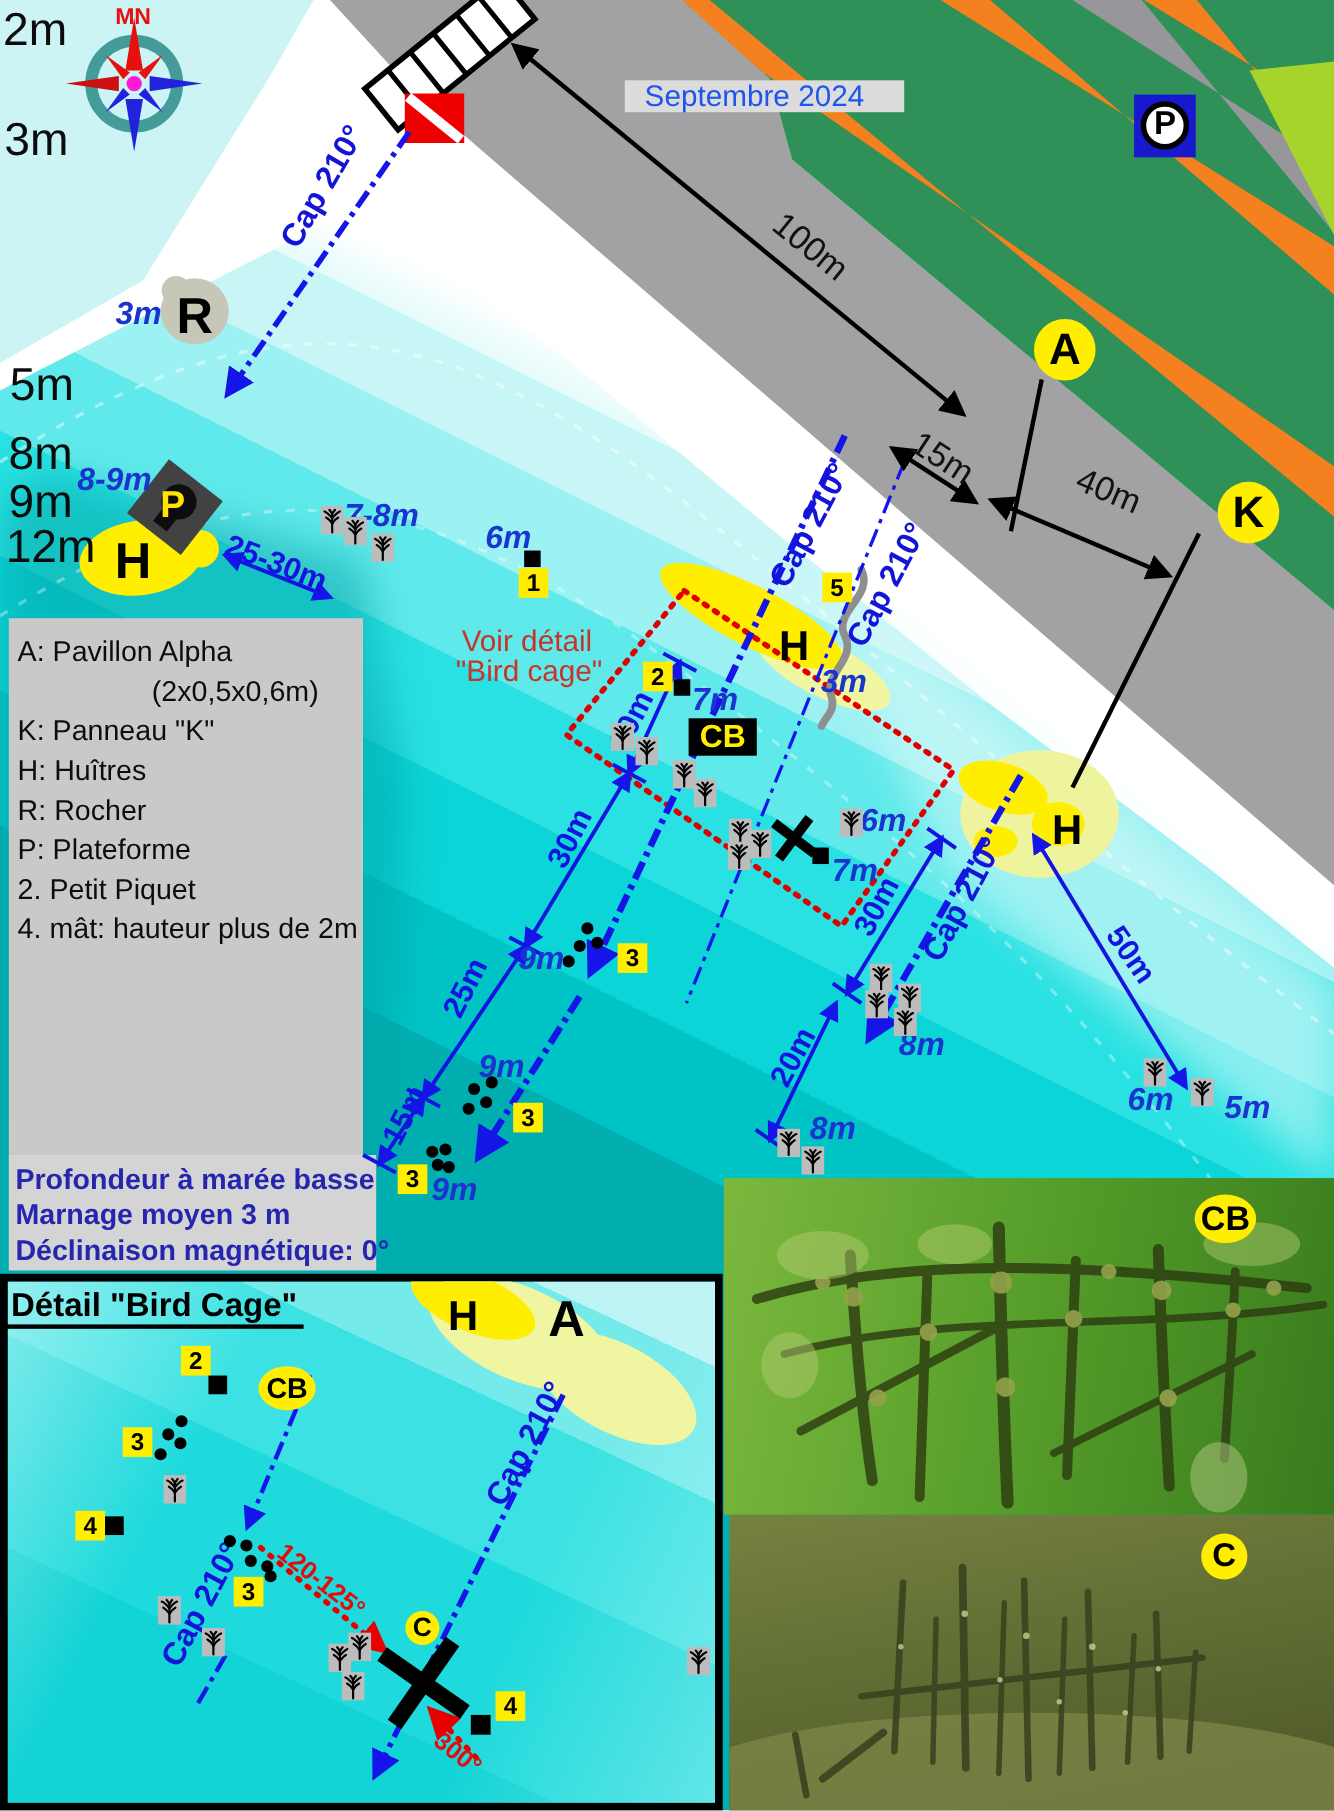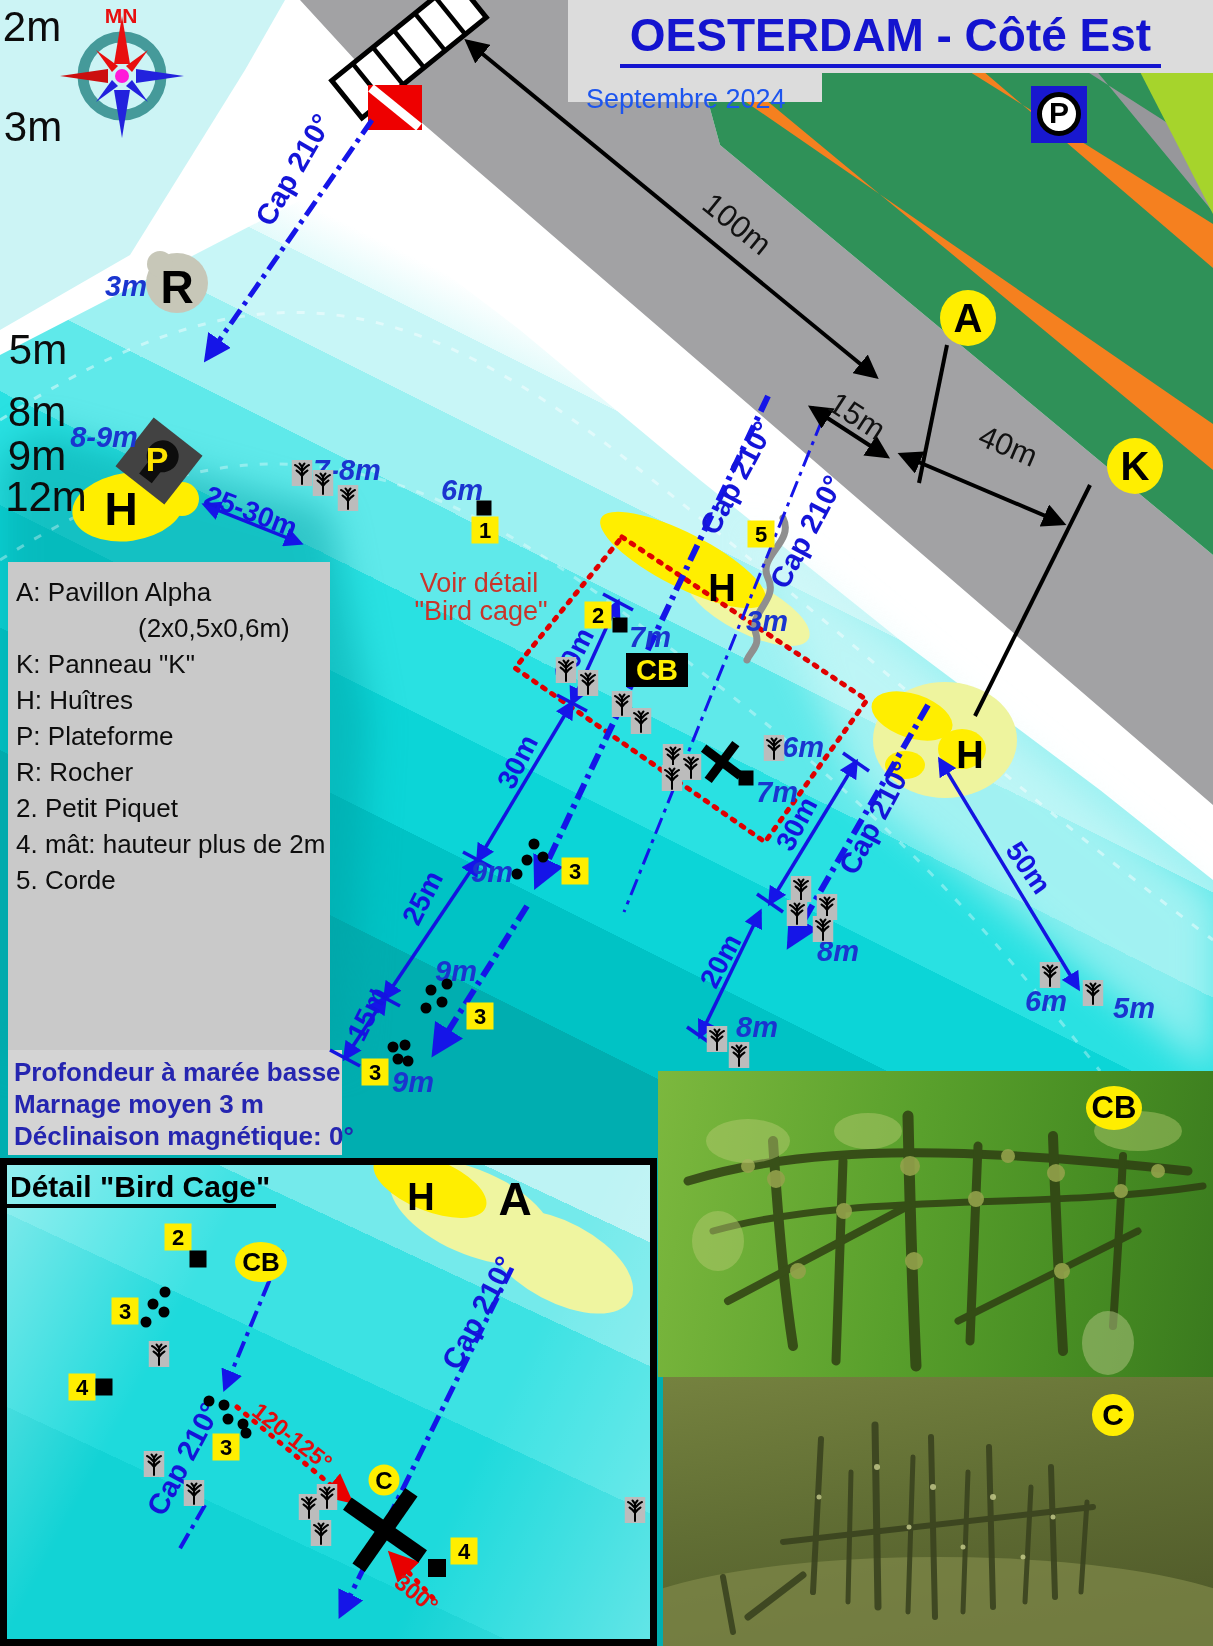--- a/index.html
+++ b/index.html
@@ -3,21 +3,21 @@
 <meta charset="utf-8">
 <style>
   html,body{margin:0;padding:0;background:#fff;}
   #stage{position:relative;width:1213px;height:1646px;overflow:hidden;font-family:"Liberation Sans",sans-serif;}
   #terrain,#geo{position:absolute;left:0;top:0;z-index:0;pointer-events:none;}
   #geo{z-index:3;}
   .box{position:absolute;box-sizing:border-box;z-index:2;}
   #title-box{left:568px;top:0;width:645px;height:73px;background:#dcdcdc;text-align:center;}
   #title-box span{display:inline-block;margin-top:8px;font-size:46px;font-weight:bold;color:#1414cf;border-bottom:4px solid #1414cf;padding:0 10px 2px 10px;white-space:nowrap;}
   #subtitle-box{left:568px;top:73px;width:254px;height:29px;background:#dcdcdc;}
-  #subtitle-box span{display:inline-block;margin:12px 0 0 18px;font-size:27px;color:#1d55ee;line-height:29px;white-space:nowrap;}
+  #subtitle-box span{display:inline-block;margin:0 0 0 18px;font-size:27px;color:#1d55ee;line-height:29px;white-space:nowrap;}
   #legend-box{left:8px;top:562px;width:322px;height:488px;background:#c9c9c9;padding:12px 0 0 8px;}
   .leg-item{font-size:26px;color:#0d0d0d;line-height:36px;white-space:nowrap;}
   .leg-item.indent{padding-left:122px;}
   #notes-box{left:8px;top:1050px;width:334px;height:105px;background:#d4d4d4;padding:6px 0 0 6px;}
   .note-line{font-size:26px;color:#2525b0;line-height:32px;font-weight:bold;white-space:nowrap;}
   #inset{left:0;top:1158px;width:657px;height:488px;border:7px solid #000;
     background:
      linear-gradient(118deg, rgba(255,255,255,.45), rgba(255,255,255,0) 28%),
      linear-gradient(295deg, rgba(255,255,255,.30), rgba(255,255,255,0) 30%),
      linear-gradient(205deg,#bdf3f4 0%,#bdf3f4 10%,#74eaeb 10%,#74eaeb 26%,#3ce2e3 26%,#3ce2e3 45%,#1edadc 45%,#1edadc 70%,#12d3d5 70%);}
@@ -153,37 +153,33 @@
       <line x1="27" y1="-24" x2="27" y2="24" stroke="#000" stroke-width="4.5"></line>
       <line x1="53" y1="-24" x2="53" y2="24" stroke="#000" stroke-width="4.5"></line>
     </g>
 
     <g>
       <rect x="368" y="85" width="54" height="45" fill="#ee0000"></rect>
       <line x1="371" y1="88" x2="419" y2="127" stroke="#ffffff" stroke-width="9"></line>
     </g>
   </svg>
 
-  <div id="title-box" class="box">
-    <span>OESTERDAM - Côté Est</span>
-  </div>
   <div id="subtitle-box" class="box">
     <span>Septembre 2024</span>
   </div>
   <div id="legend-box" class="box">
       <div id="legend-items">
         <div class="leg-item">A: Pavillon Alpha</div>
         <div class="leg-item indent">(2x0,5x0,6m)</div>
         <div class="leg-item">K: Panneau "K"</div>
         <div class="leg-item">H: Huîtres</div>
+        <div class="leg-item">R: Rocher</div>
         <div class="leg-item">P: Plateforme</div>
-        <div class="leg-item">R: Rocher</div>
         <div class="leg-item">2. Petit Piquet</div>
         <div class="leg-item">4. mât: hauteur plus de 2m</div>
-        <div class="leg-item">5. Corde</div>
       </div>
     </div>
   <div id="notes-box" class="box">
       <div id="note-lines">
         <div class="note-line">Profondeur à marée basse</div>
         <div class="note-line">Marnage moyen 3 m</div>
         <div class="note-line">Déclinaison magnétique: 0°</div>
       </div>
     </div>
 

